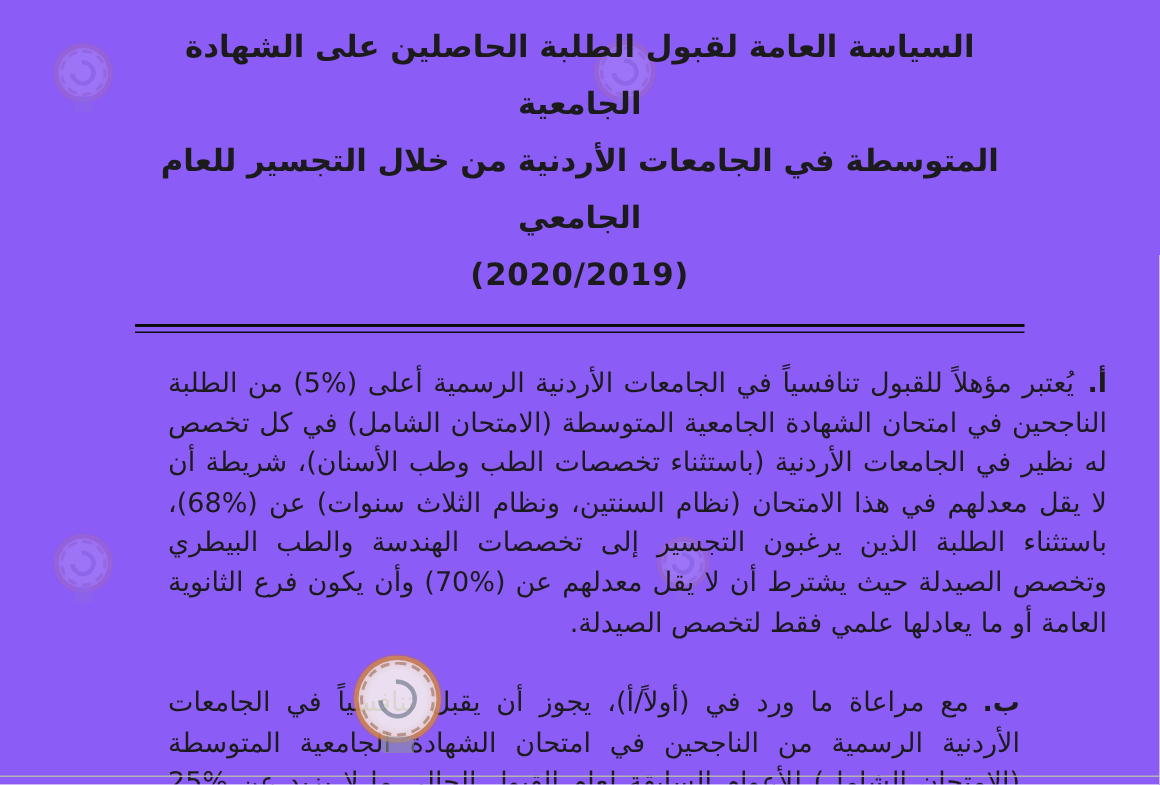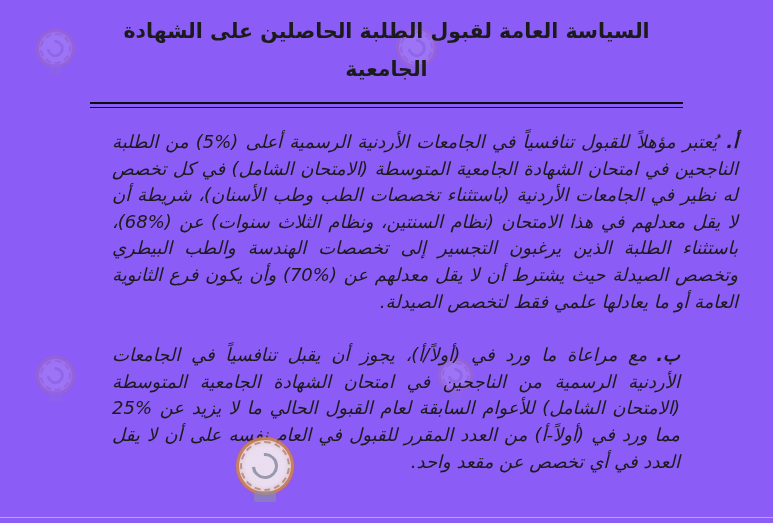--- a/index.html
+++ b/index.html
@@ -38,21 +38,21 @@
     line-height:26.6px;
     text-align:justify;
   }
   .para { display:flex; }
   .para + .para { margin-top:27px; }
   .sec-label {
     flex:0 0 58px; width:58px;
     font-weight:bold;
     white-space:nowrap;
   }
-  .content { flex:1; margin:0; text-align:justify;font-style:italic; }
+  .content { flex:1; margin:0; text-align:justify; }
   .marker { font-weight:bold; margin-left:9px; }
   
   .wm {
     position:absolute;
     border-radius:50%;
     border:3px solid rgba(198,110,50,0.8);
     background:radial-gradient(circle, rgba(250,245,238,0.92) 52%, rgba(241,198,158,0.88) 100%);
     box-shadow:0 0 0 1px rgba(198,110,50,0.35);
   }
   .wm-ticks {
@@ -109,20 +109,22 @@
     <span class="wm-base"></span>
   </div>
   <div class="wm faint wm-d">
     <span class="wm-ticks"></span>
     <span class="wm-emblem"></span>
     <span class="wm-base"></span>
   </div>
 
   <header class="title-block">
     <div class="title-line">السياسة العامة لقبول الطلبة الحاصلين على الشهادة الجامعية</div>
+    <div class="title-line">المتوسطة في الجامعات الأردنية من خلال التجسير للعام الجامعي</div>
+    <div class="title-line title-year">(2020/2019)</div>
   </header>
 
   <div class="double-rule"></div>
 
   <main class="body-text">
 
     <div class="para">
       <p class="content">
         <b class="marker">أ.</b><span>يُعتبر مؤهلاً للقبول تنافسياً في الجامعات الأردنية الرسمية أعلى (%5) من الطلبة الناجحين في امتحان الشهادة الجامعية المتوسطة (الامتحان الشامل) في كل تخصص له نظير في الجامعات الأردنية (باستثناء تخصصات الطب وطب الأسنان)، شريطة أن لا يقل معدلهم في هذا الامتحان (نظام السنتين، ونظام الثلاث سنوات) عن (%68)، باستثناء الطلبة الذين يرغبون التجسير إلى تخصصات الهندسة والطب البيطري وتخصص الصيدلة حيث يشترط أن لا يقل معدلهم عن (%70) وأن يكون فرع الثانوية العامة أو ما يعادلها علمي فقط لتخصص الصيدلة.</span>
       </p>

